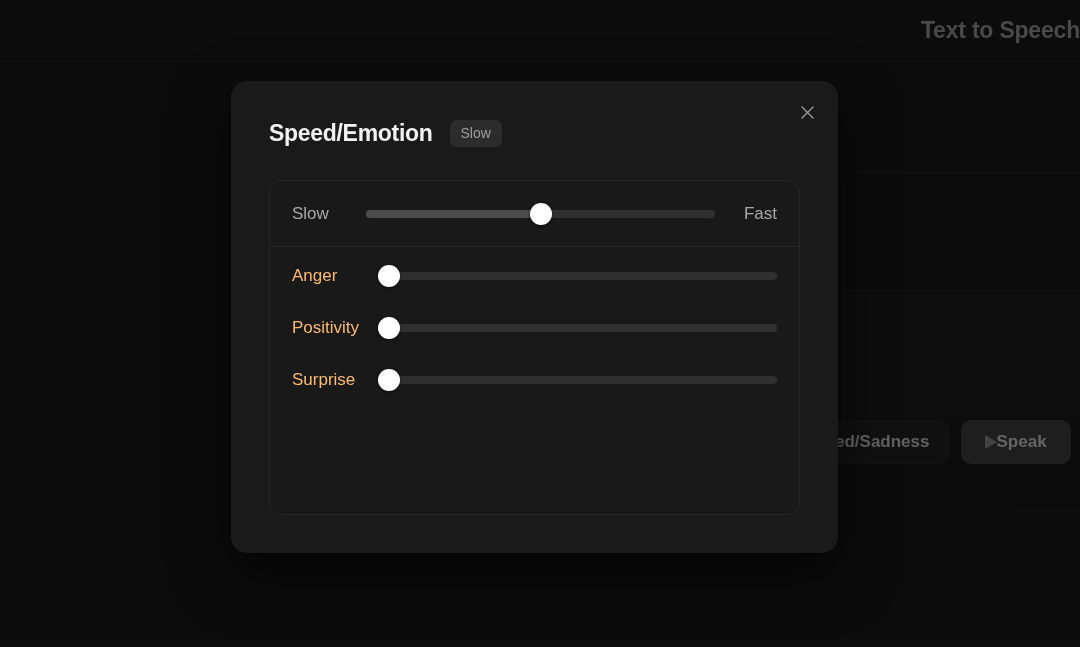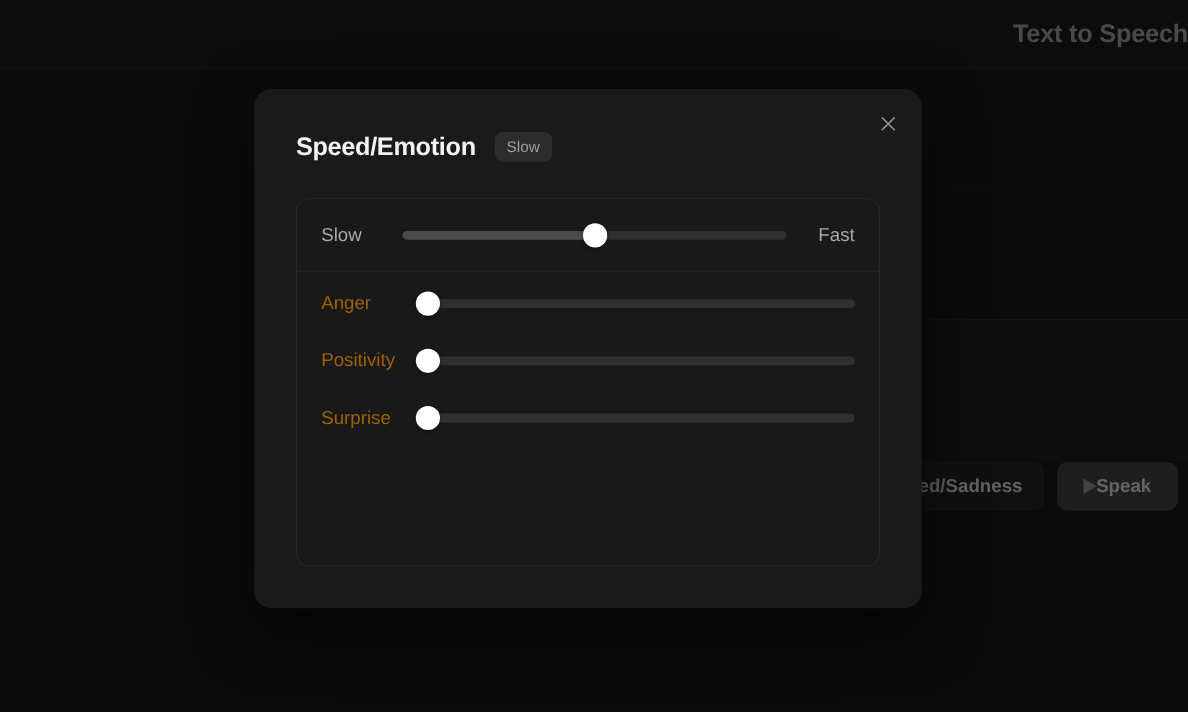--- a/index.html
+++ b/index.html
@@ -212,21 +212,21 @@
     gap: 30px;
   }
 
   .emotion-row {
     display: flex;
     align-items: center;
   }
 
   .emotion-label {
     font-size: 17px;
-    color: #a16207;
+    color: #fdba74;
     width: 97px;
     flex: none;
   }
 
   
   .slider {
     position: relative;
     flex: 1;
     height: 22px;
     display: flex;

